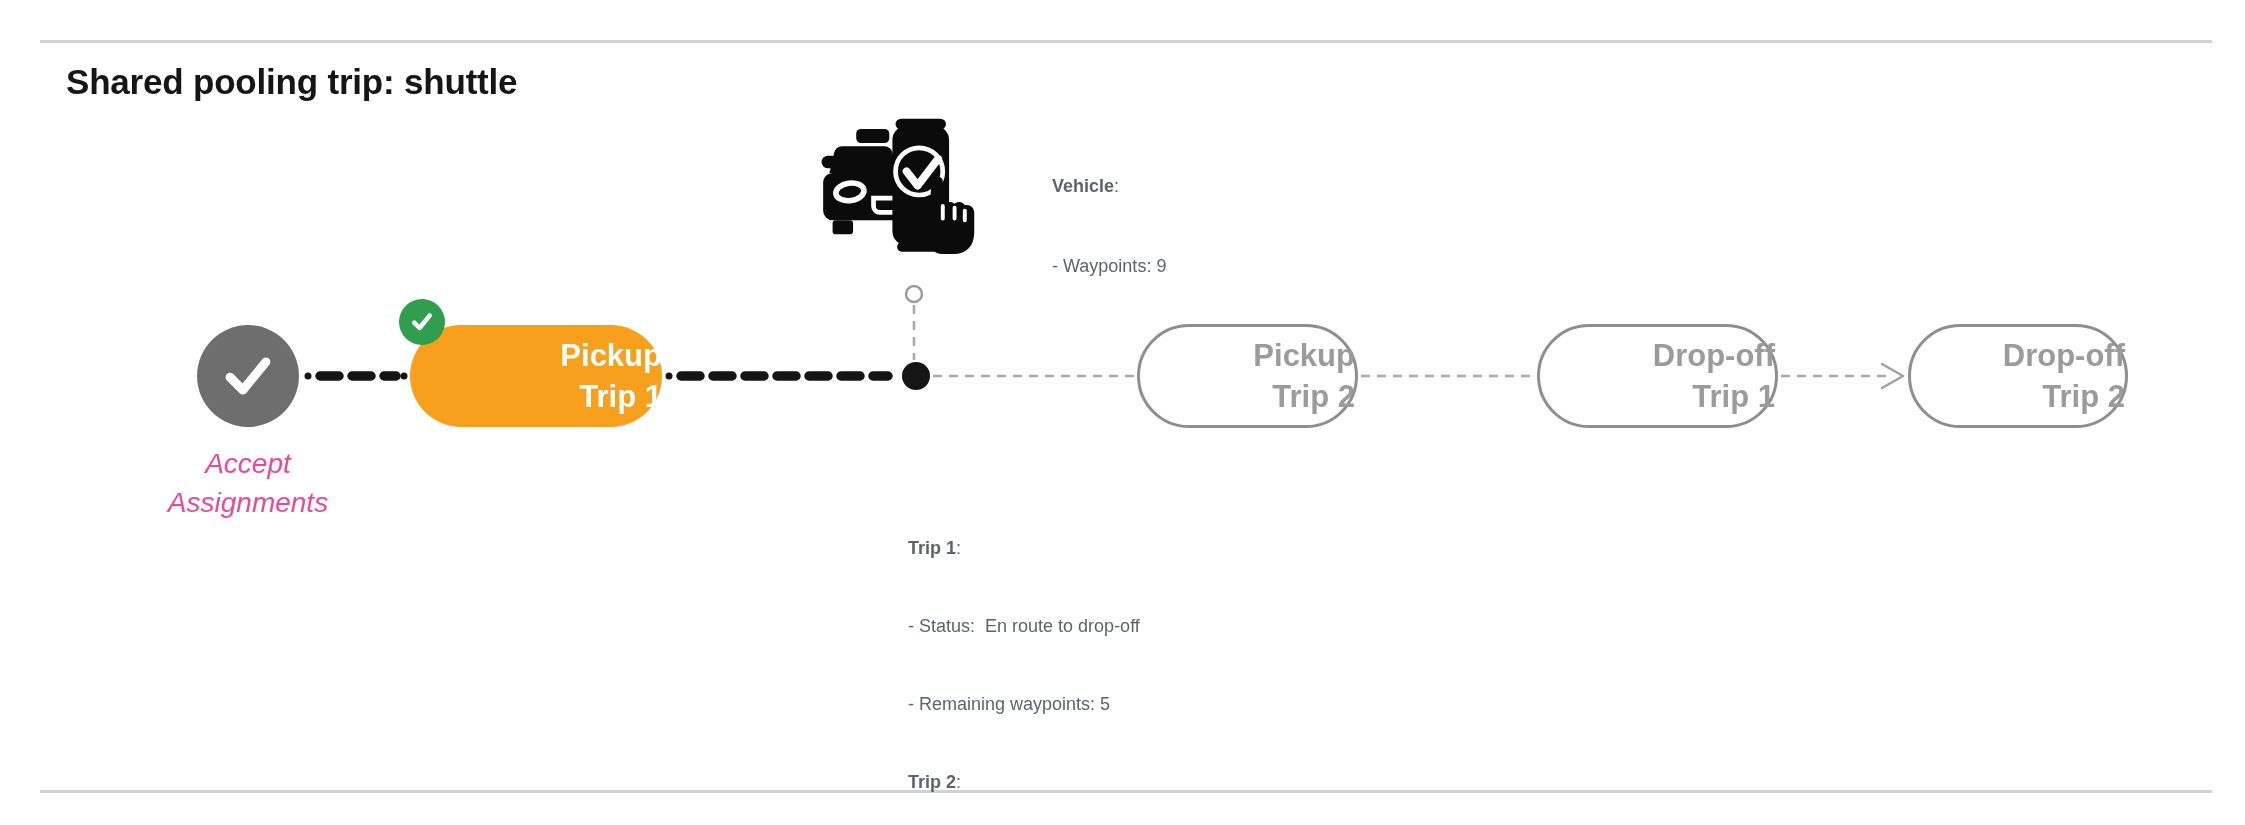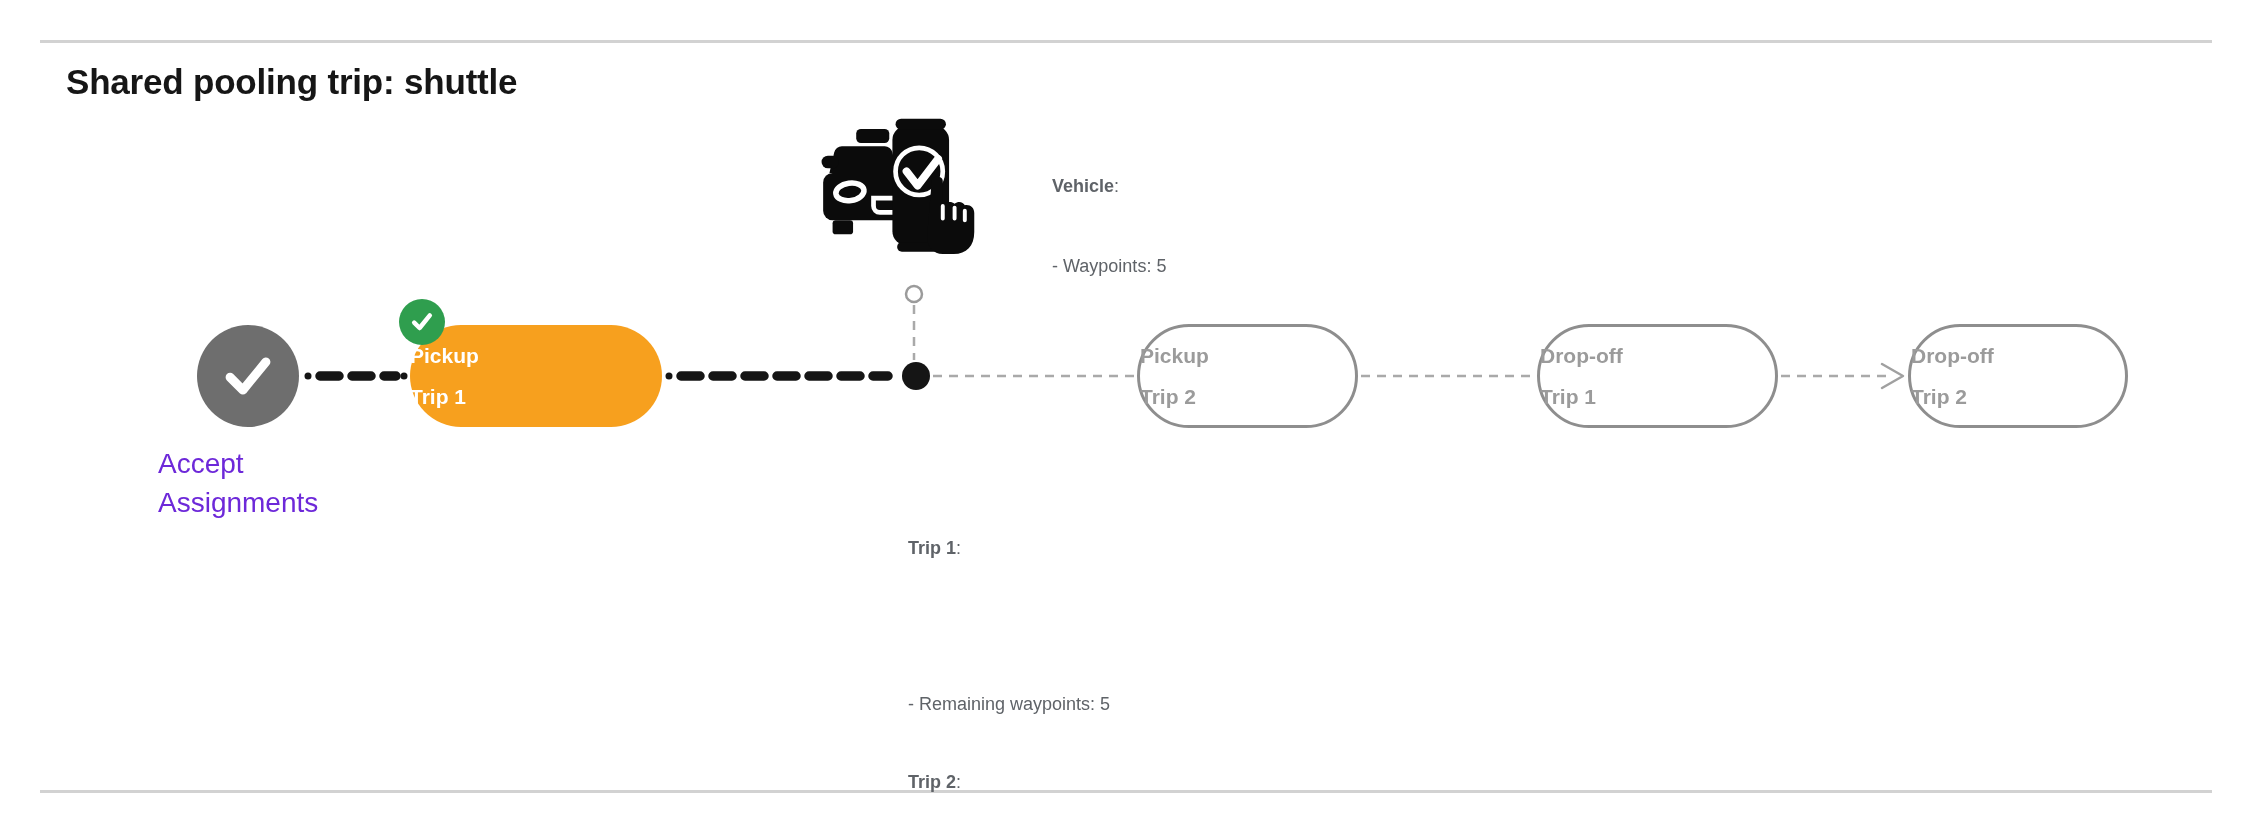--- a/index.html
+++ b/index.html
@@ -20,28 +20,28 @@
   .dash-bold{stroke:#151515;stroke-width:9.5;stroke-dasharray:19 13;stroke-linecap:round;}
   .dot-small{fill:#151515;}
   .dash-thin{stroke:#a9a9a9;stroke-width:2.5;stroke-dasharray:9 7;fill:none;}
   .arrow-head{stroke:#a0a0a0;stroke-width:2.5;fill:none;stroke-linecap:round;stroke-linejoin:round;}
 
   .node-circle{
     position:absolute;left:197px;top:325px;width:102px;height:102px;border-radius:50%;
     background:#6e6e6e;display:flex;align-items:center;justify-content:center;
   }
   .node-label{
-    position:absolute;left:158px;top:444px;width:180px;
-    font-size:28px;line-height:39px;color:#6d28d9;
+    position:absolute;left:158px;top:444px;width:180px;text-align:center;
+    font-size:28px;line-height:39px;color:#ec4899;font-style:italic;
   }
 
   .pill{
     position:absolute;top:324px;height:104px;border-radius:52px;box-sizing:border-box;
-    display:flex;flex-direction:column;align-items:flex-start;justify-content:center;
-    font-size:21px;font-weight:700;line-height:41px;text-align:center;
+    display:flex;flex-direction:column;align-items:flex-end;justify-content:center;
+    font-size:31px;font-weight:700;line-height:41px;text-align:center;
   }
   .pill.active{background:#f7a01e;color:#ffffff;border:none;top:325px;height:102px;}
   .pill.pending{background:#ffffff;border:3px solid #8e8e8e;color:#9b9b9b;}
   #pill-pickup-1{left:410px;width:252px;}
   #pill-pickup-2{left:1137px;width:221px;}
   #pill-dropoff-1{left:1537px;width:241px;}
   #pill-dropoff-2{left:1908px;width:220px;}
 
   .badge{
     position:absolute;left:399px;top:299px;width:46px;height:46px;border-radius:50%;
@@ -127,25 +127,25 @@
     <rect x="48" y="1.5" width="32" height="7" rx="3.5" fill="#0b0b0b"></rect>
     <rect x="49" y="80" width="30" height="6" rx="3" fill="#0b0b0b"></rect>
     <circle cx="63" cy="35" r="15" fill="none" stroke="#ffffff" stroke-width="3"></circle>
     <path d="M55,35 l7,9 l13,-17" fill="none" stroke="#ffffff" stroke-width="5" stroke-linecap="round" stroke-linejoin="round"></path>
     <path d="M71,41 c0,-3.5 7,-3.5 7,0 v15 c3,-2 5.5,-2 7.5,-0.5 c2.5,-2 5.5,-1 6.5,1 c3.5,-0.5 6,1.5 6,5 v12 c0,9 -5,14 -13,14 h-7 c-6,0 -10,-5 -10,-11 z" fill="#0b0b0b"></path>
     <path d="M78,57 v8 M85.5,58 v7 M92,60 v6" stroke="#ffffff" stroke-width="2.5" stroke-linecap="round" fill="none"></path>
   </svg>
 
   <div id="vehicle-info" class="info-block">
     <span class="bold">Vehicle</span><span>:</span><br>
-    <span>- Waypoints: 5</span>
+    <span>- Waypoints: 9</span>
   </div>
 
   <div id="trip-status" class="info-block">
     <span class="bold">Trip 1</span><span>:</span><br>
-    <br>
+    <span>- Status:  En route to drop-off</span><br>
     <span>- Remaining waypoints: 5</span><br>
     <span class="bold">Trip 2</span><span>:</span><br>
     <br>
     
   </div>
 
 </div>
 
 </body></html>

